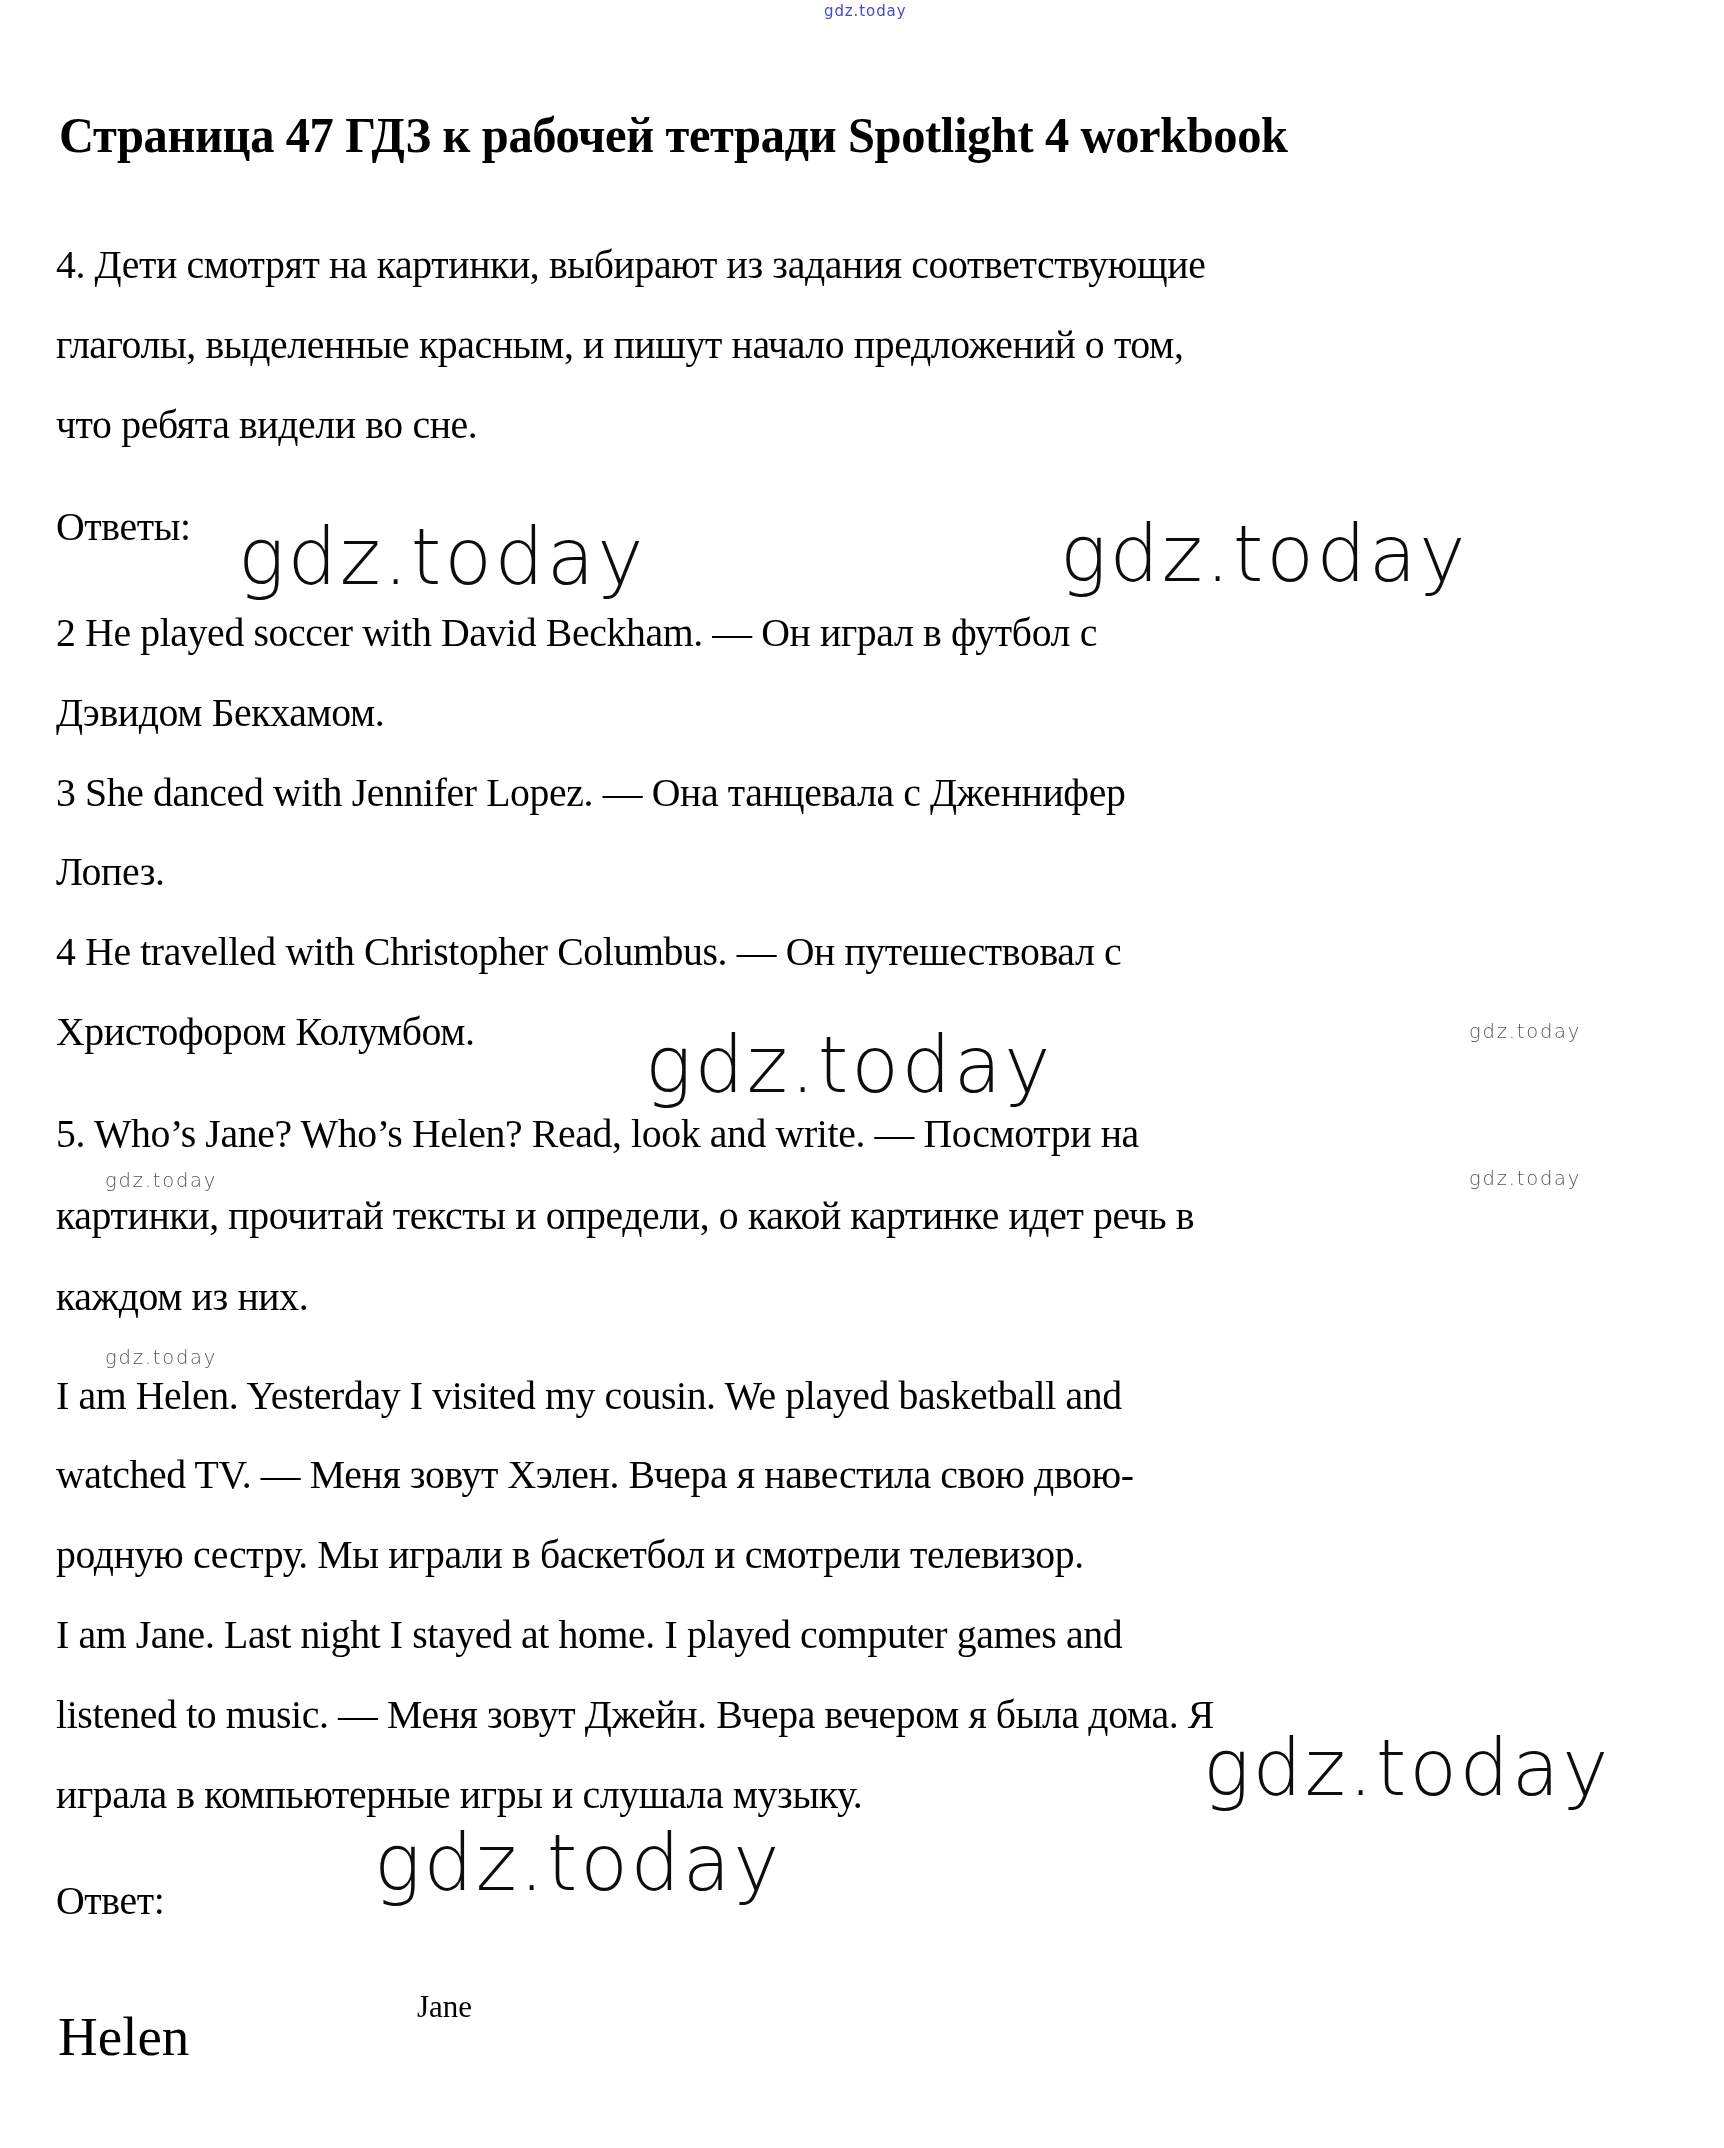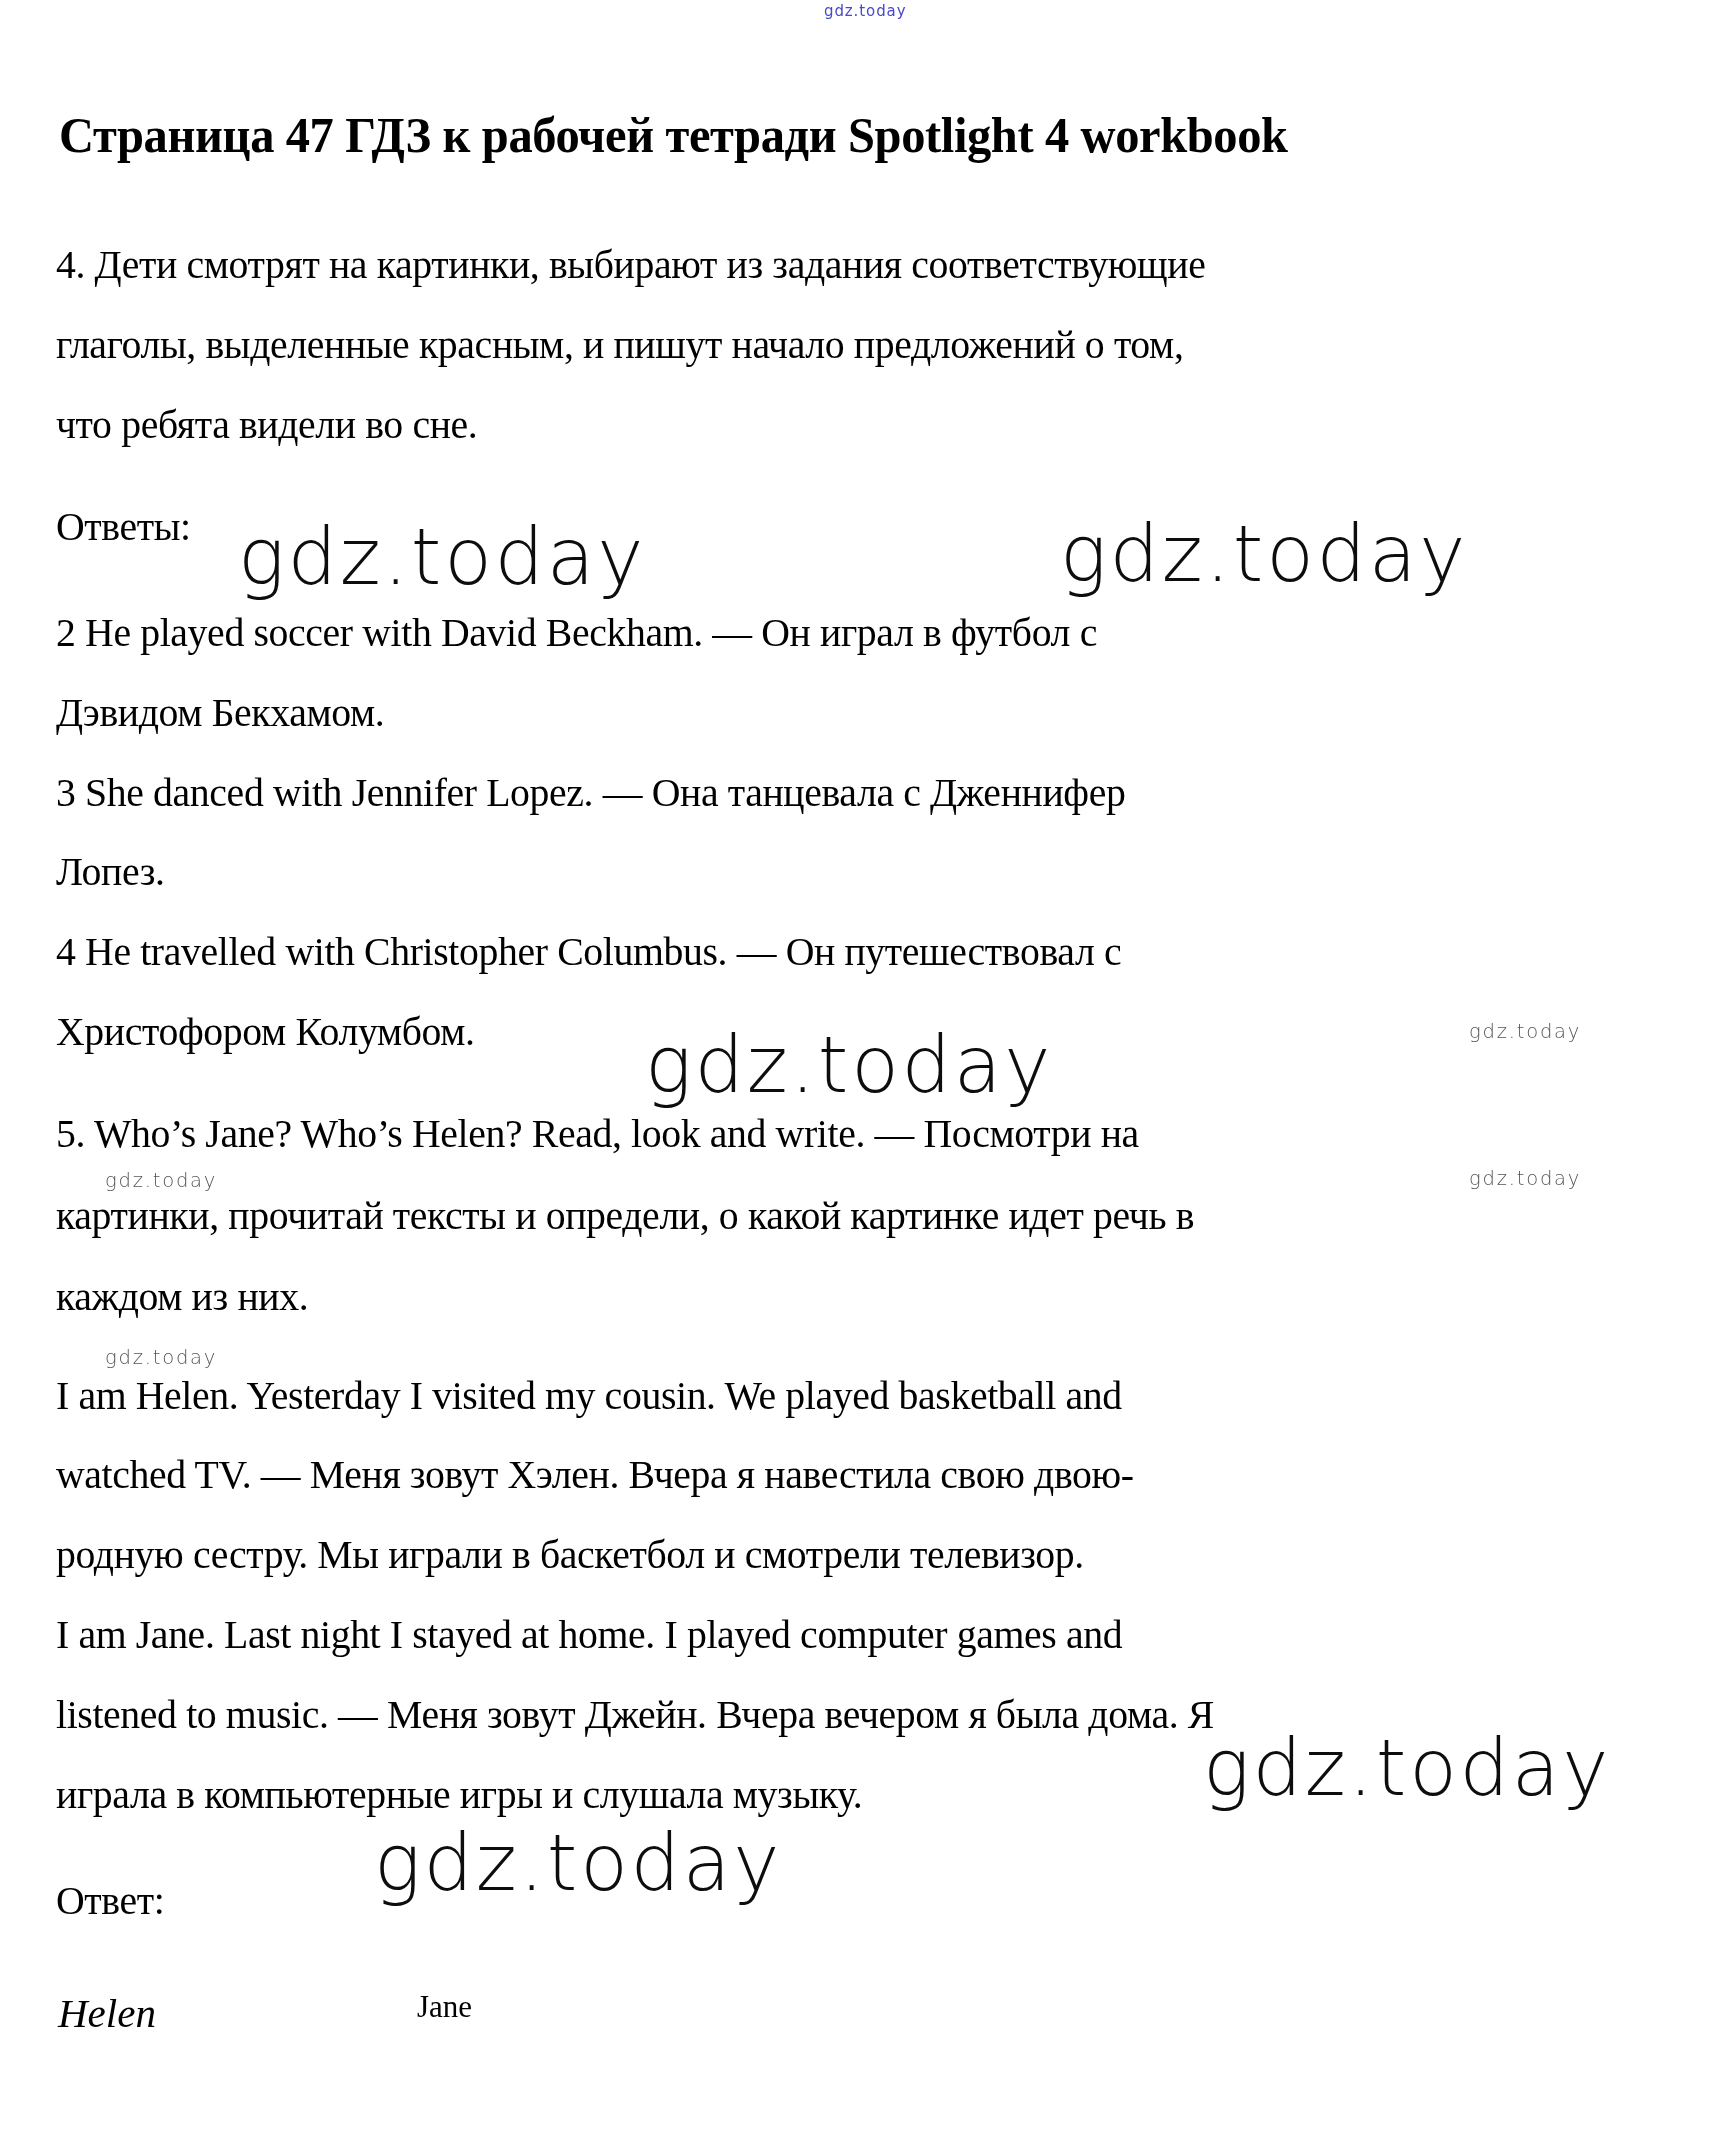--- a/index.html
+++ b/index.html
@@ -61,22 +61,22 @@
     letter-spacing: 0.9px;
     color: #4848c8;
   }
   
   #names-row { position: absolute; left: 58px; top: 1989px; width: 621px; height: 53px; z-index: 2; }
   #name-jane {
     position: absolute; left: 359px; top: 0;
     font-size: 31px; white-space: nowrap;
   }
   #name-helen {
-    position: absolute; left: 0; top: 0;
-    font-size: 41px; white-space: nowrap; font-style: italic;
+    position: absolute; left: 0; top: 16px;
+    font-size: 55px; white-space: nowrap;
   }
 </style>
 </head>
 <body>
 
 <div id="page">
 
   <span class="wm wm-blue" style="left:824px; top:1.8px;">gdz.today</span>
 
   <span class="wm wm-big" style="left:238px; top:512px;">gdz.today</span>

